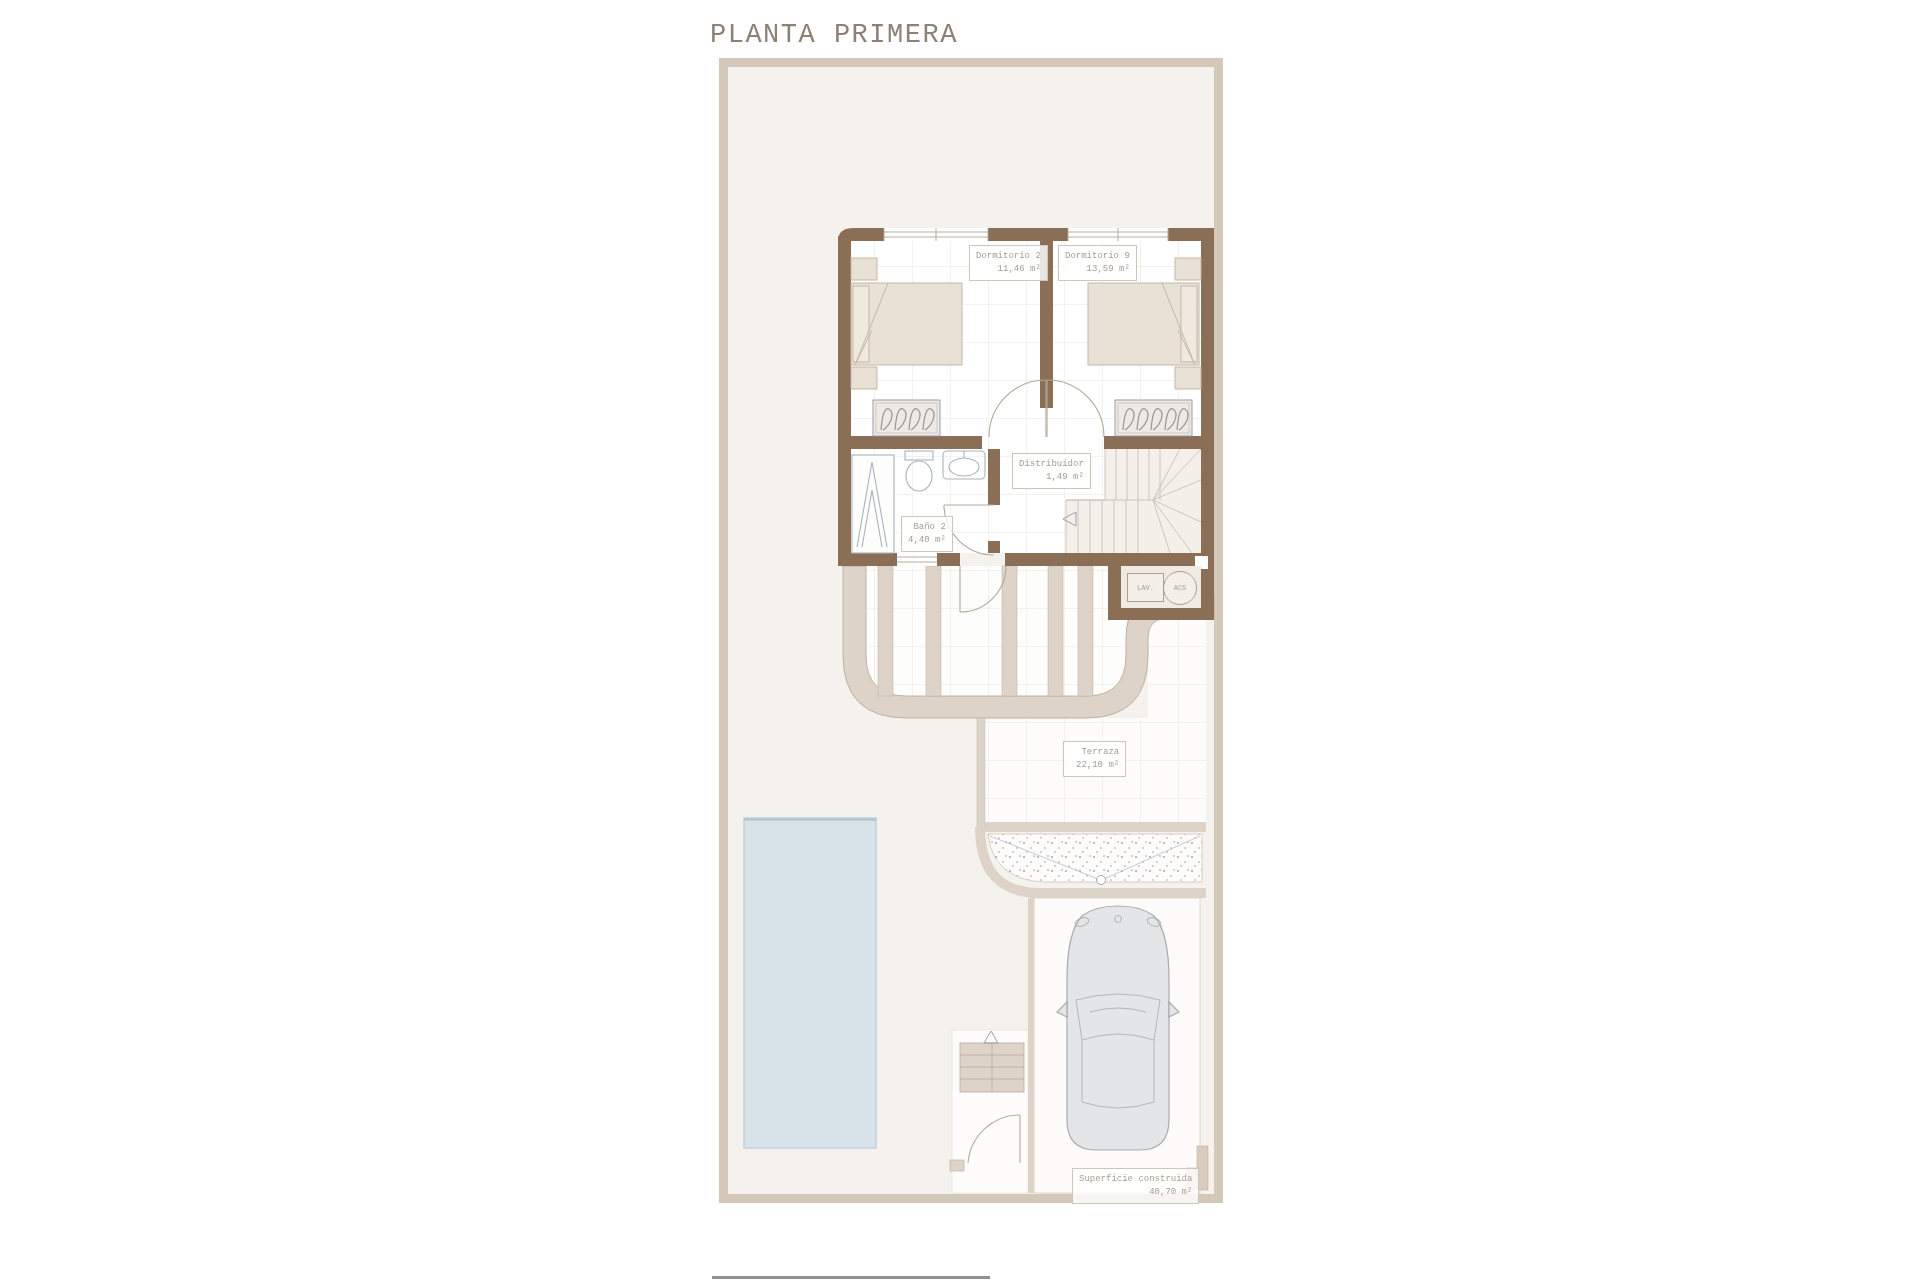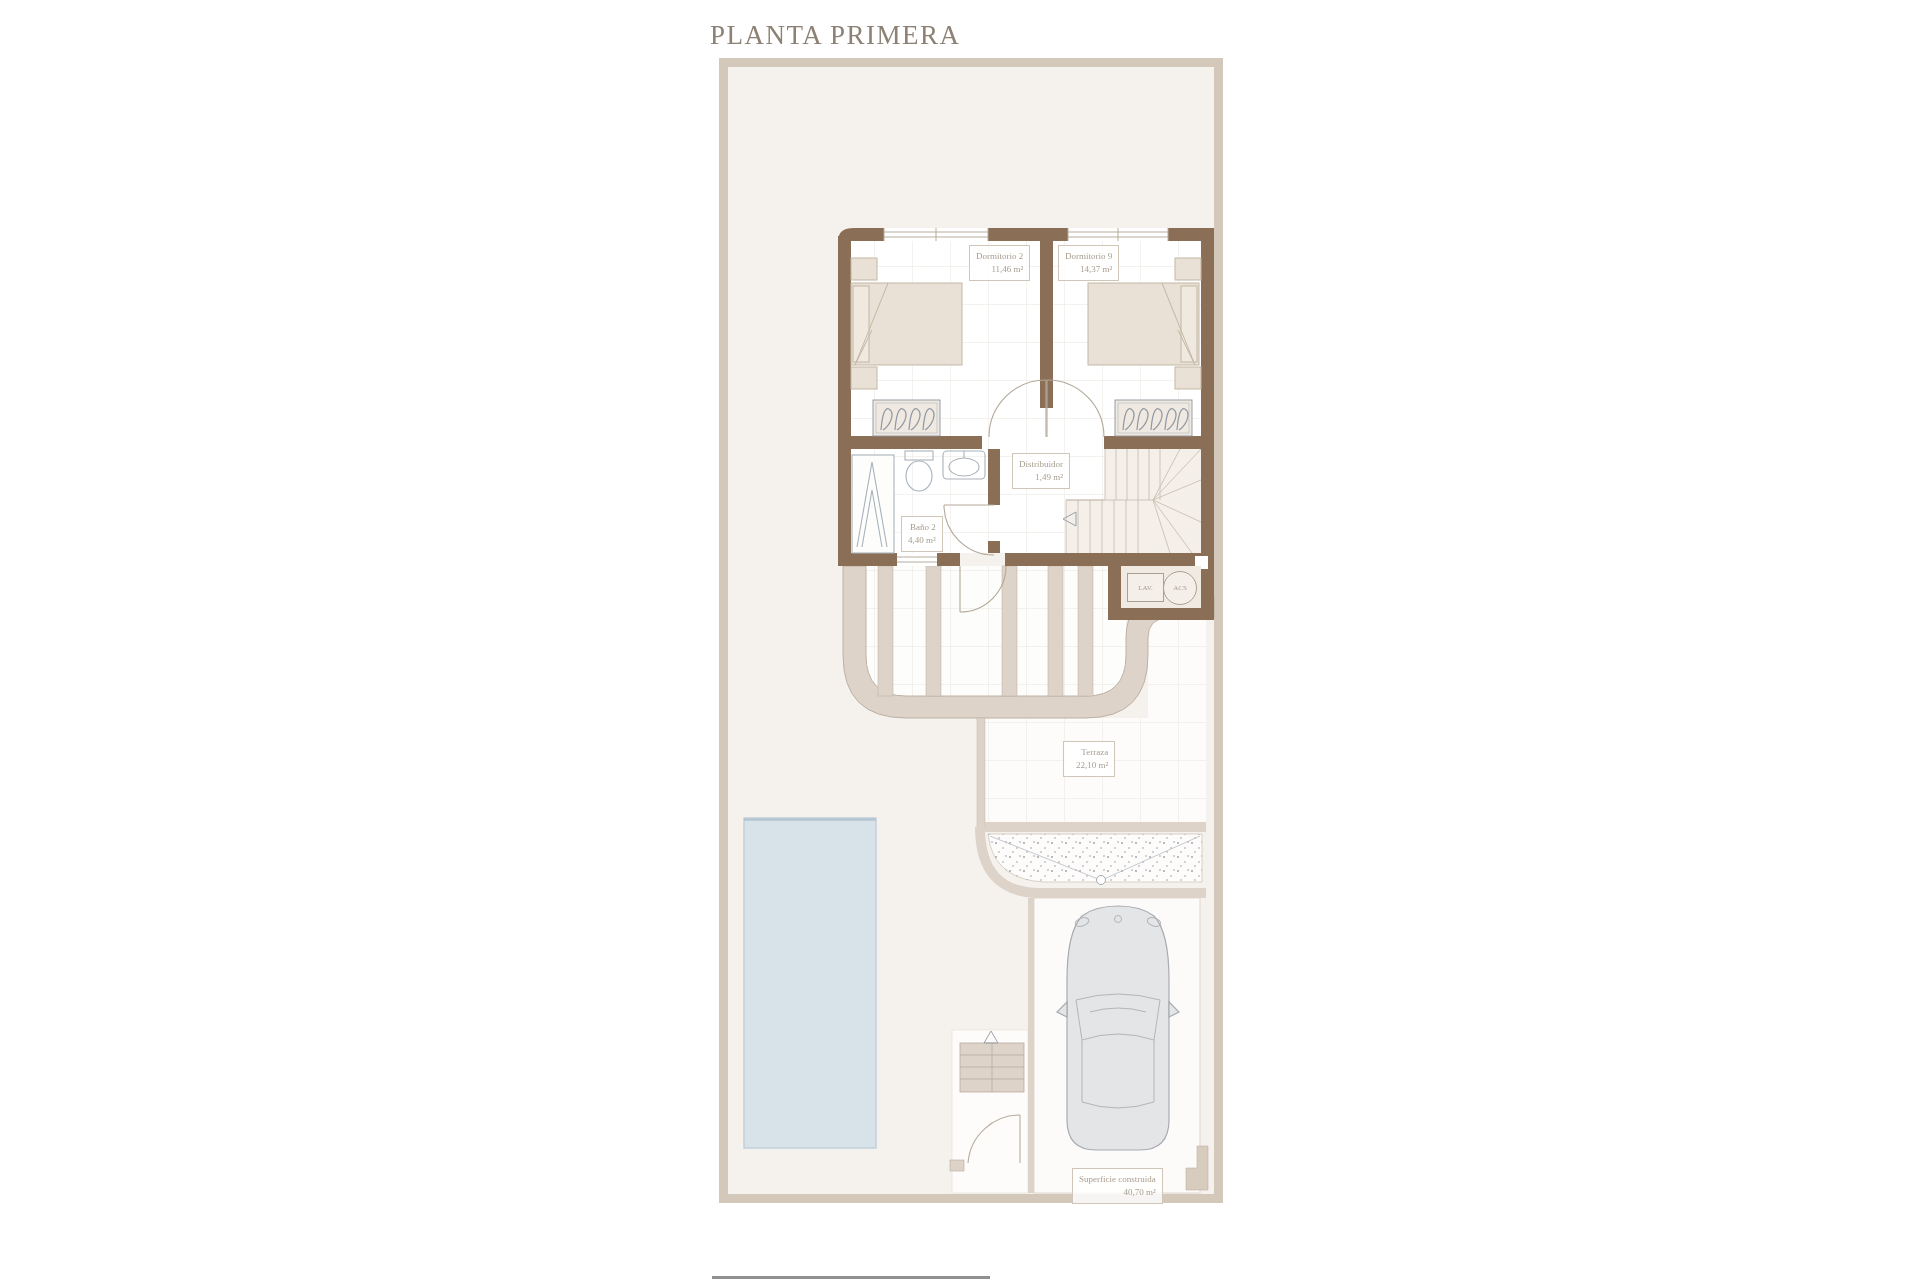--- a/index.html
+++ b/index.html
@@ -1,17 +1,17 @@
 <!DOCTYPE html>
 <html><head>
 <meta charset="utf-8">
 <style>
   html,body{margin:0;padding:0;background:#ffffff;}
   .stage{position:relative;width:1536px;height:1280px;background:#ffffff;overflow:hidden;
-         font-family:Liberation Serif, serif;}
+         font-family:Liberation Mono, monospace;}
   .stage svg{position:absolute;left:0;top:0;}
   .plan-title{position:absolute;left:710px;top:20px;font-size:27px;letter-spacing:1.5px;
               color:#8c8174;font-weight:400;white-space:nowrap;}
   .plan-label{position:absolute;border:1px solid #cfc6b9;background:rgba(255,255,255,.82);
               color:#a79d90;font-size:9px;line-height:1.45;padding:4px 6px;box-sizing:border-box;}
   .plan-label span{display:block;white-space:nowrap;text-align:right;}
   .util-label{position:absolute;color:#a79d90;font-size:7px;display:flex;align-items:center;
               justify-content:center;box-sizing:border-box;background:rgba(255,255,255,.25);}
   .util-rect{border:1px solid #aba093;}
   .util-circle{border:1px solid #aba093;border-radius:50%;}
@@ -235,21 +235,21 @@
       </g>
     </g>
   </svg>
 
   <div class="plan-label" style="left:969px;top:245px;">
     <span>Dormitorio 2</span>
     <span>11,46 m²</span>
   </div>
   <div class="plan-label" style="left:1058px;top:245px;">
     <span>Dormitorio 9</span>
-    <span>14,37 m²</span>
+    <span>13,59 m²</span>
   </div>
   <div class="plan-label" style="left:1012px;top:453px;">
     <span>Distribuidor</span>
     <span>1,49 m²</span>
   </div>
   <div class="plan-label" style="left:901px;top:516px;">
     <span>Baño 2</span>
     <span>4,40 m²</span>
   </div>
   <div class="plan-label" style="left:1063px;top:741px;padding-left:12px;">

